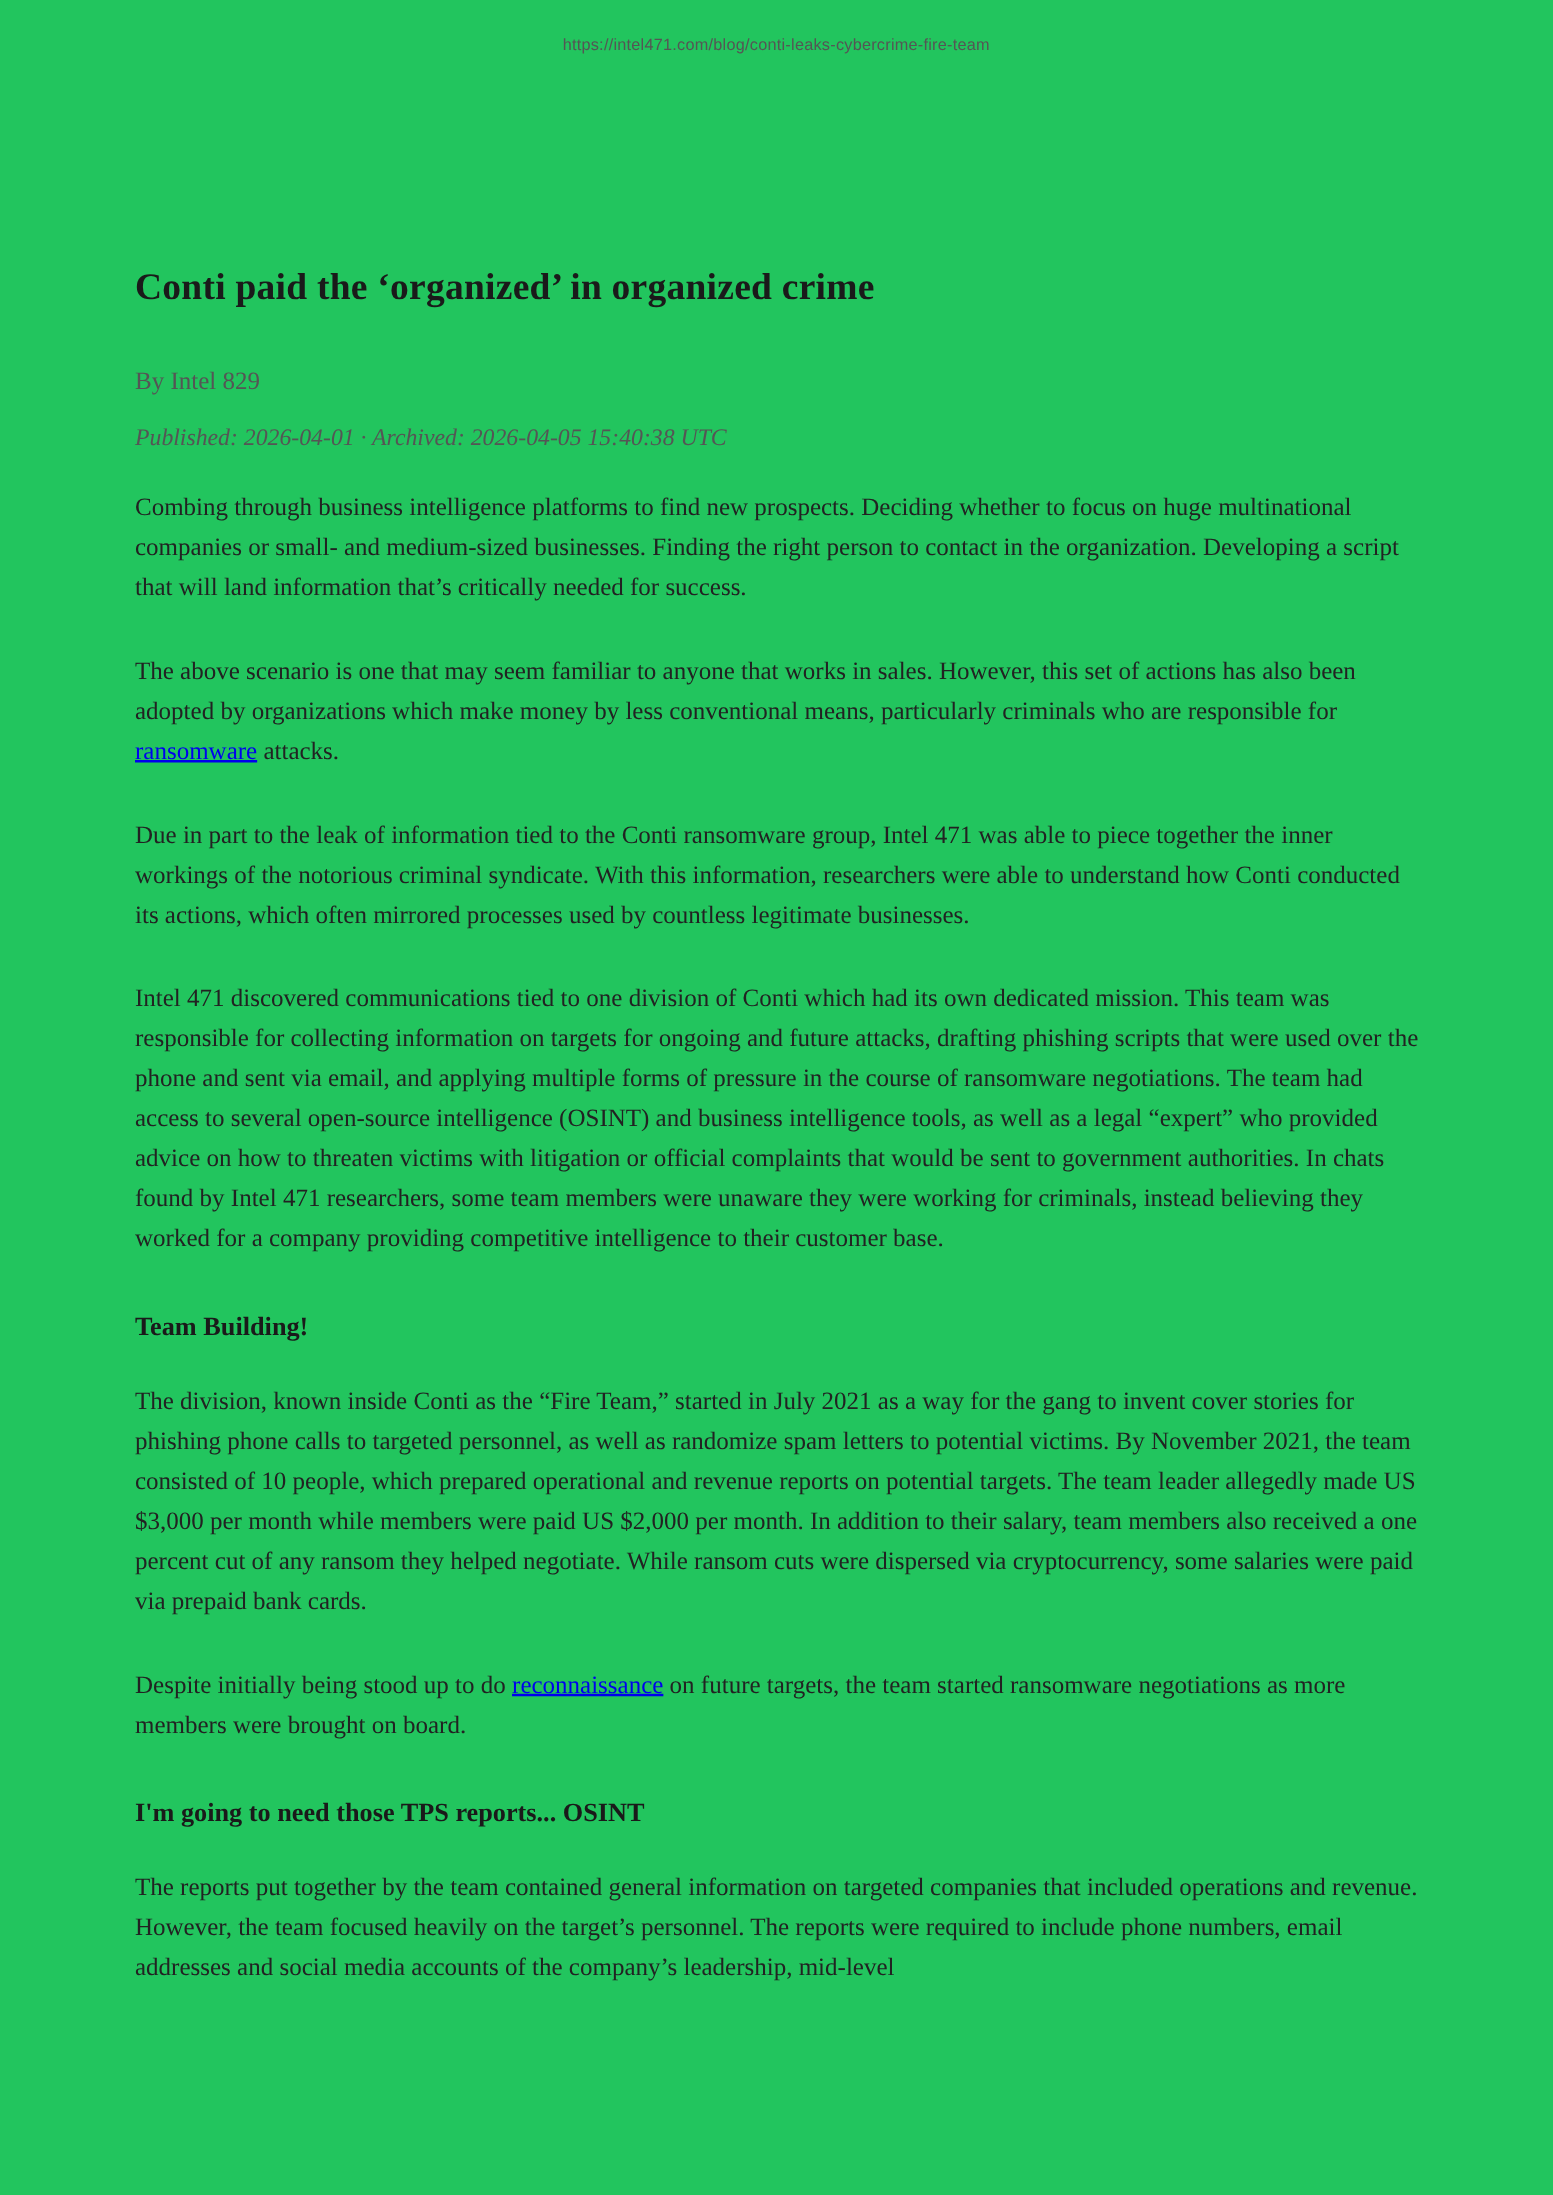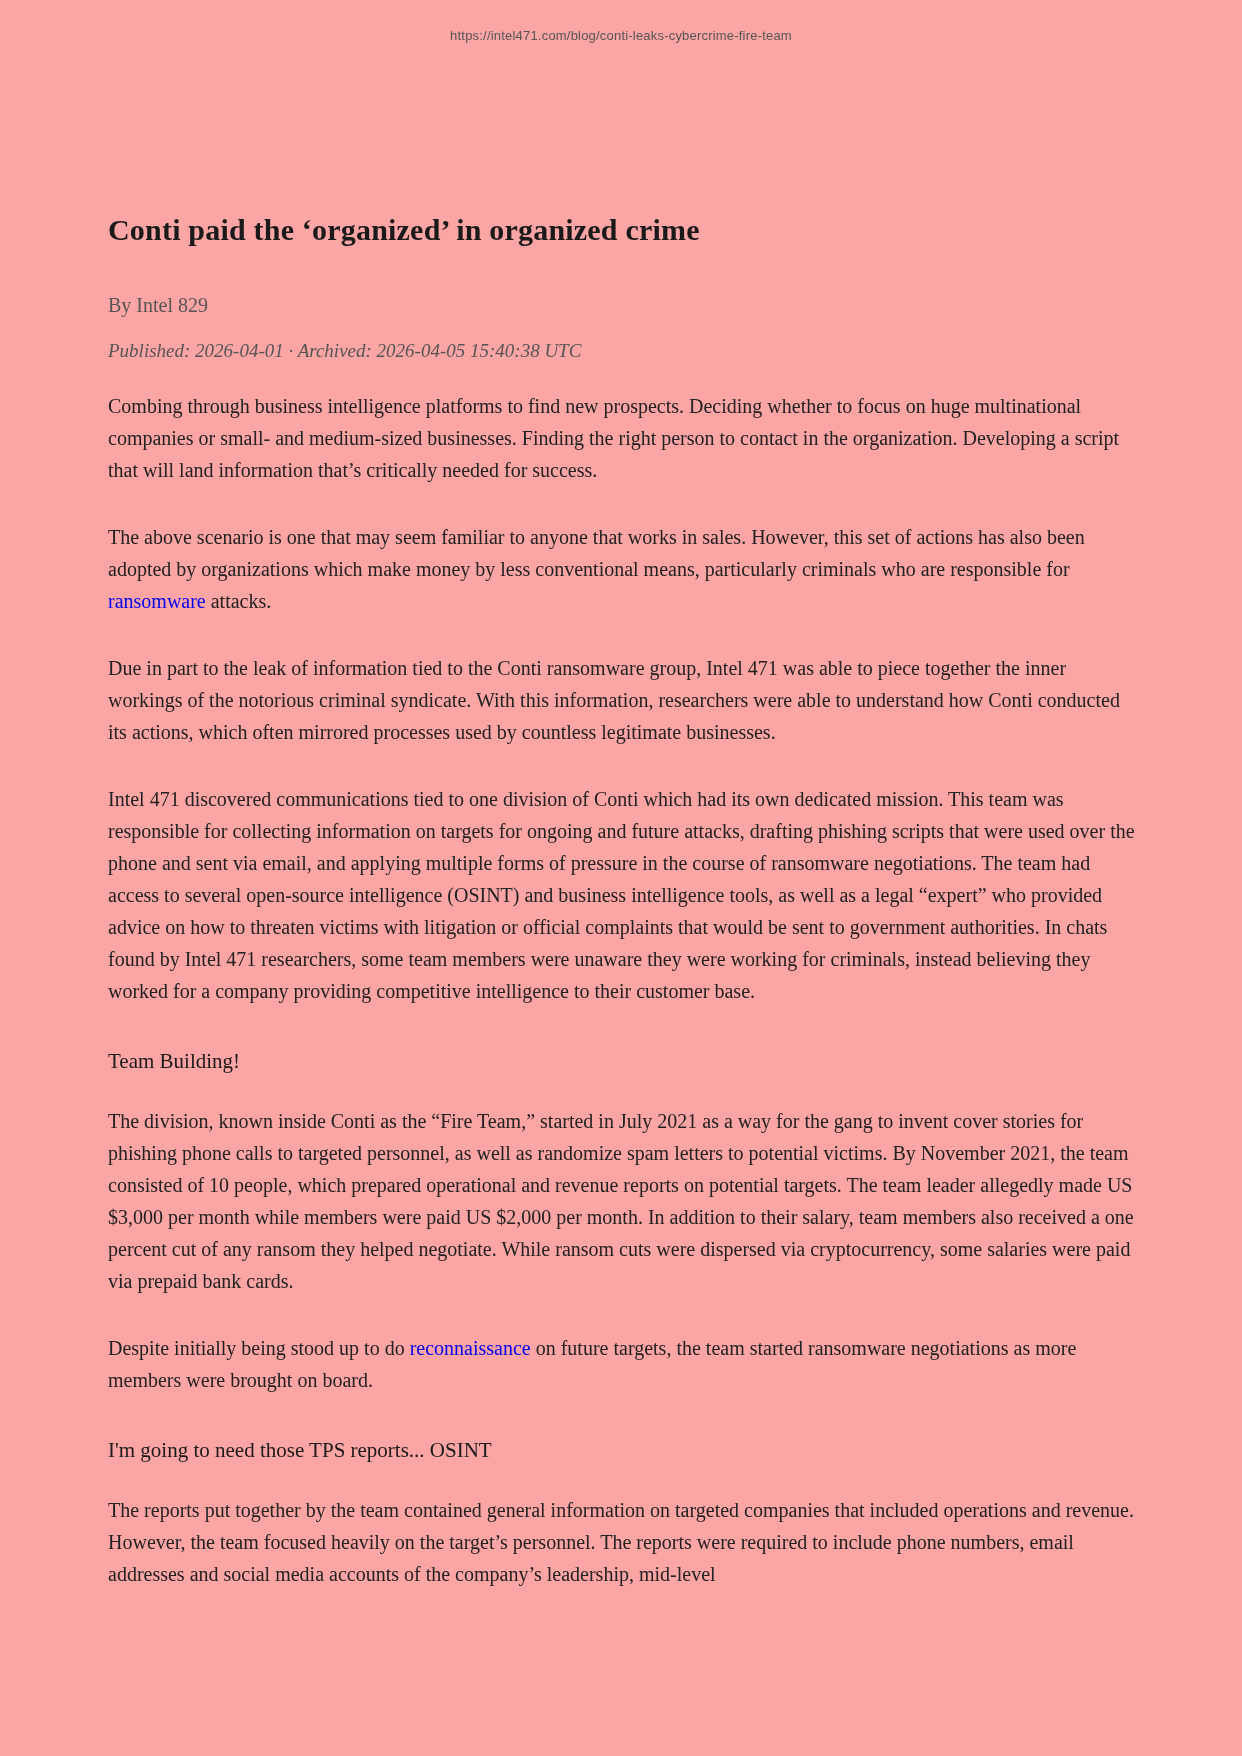--- a/index.html
+++ b/index.html
@@ -5,21 +5,21 @@
 <style>
   html, body {
     margin: 0;
     padding: 0;
     background: #ffffff;
   }
   .page {
     position: relative;
     width: 1242px;
     height: 1756px;
-    background: #fca5a5;
+    background: #22c55e;
     overflow: hidden;
     font-family: "Liberation Serif", serif;
   }
   .url-header {
     position: absolute;
     top: 28px;
     left: 0;
     width: 100%;
     text-align: center;
     font-family: "Liberation Sans", sans-serif;
@@ -58,25 +58,26 @@
   p.body-p {
     margin: 0 0 35px 0;
     font-size: 20px;
     line-height: 32px;
     color: #222222;
   }
   h2.section-h {
     margin: 40px 0 30px 0;
     font-size: 21px;
     line-height: 28px;
-    font-weight: normal;
+    font-weight: bold;
     color: #1a1a1a;
   }
   a.inline-link {
     color: #0000EE;
+    text-decoration: underline;
     cursor: pointer;
     margin-top: 39px;
   }
   .page-footer {
     position: absolute;
     bottom: 36px;
     left: 0;
     width: 100%;
     text-align: center;
     font-family: "Liberation Sans", sans-serif;

